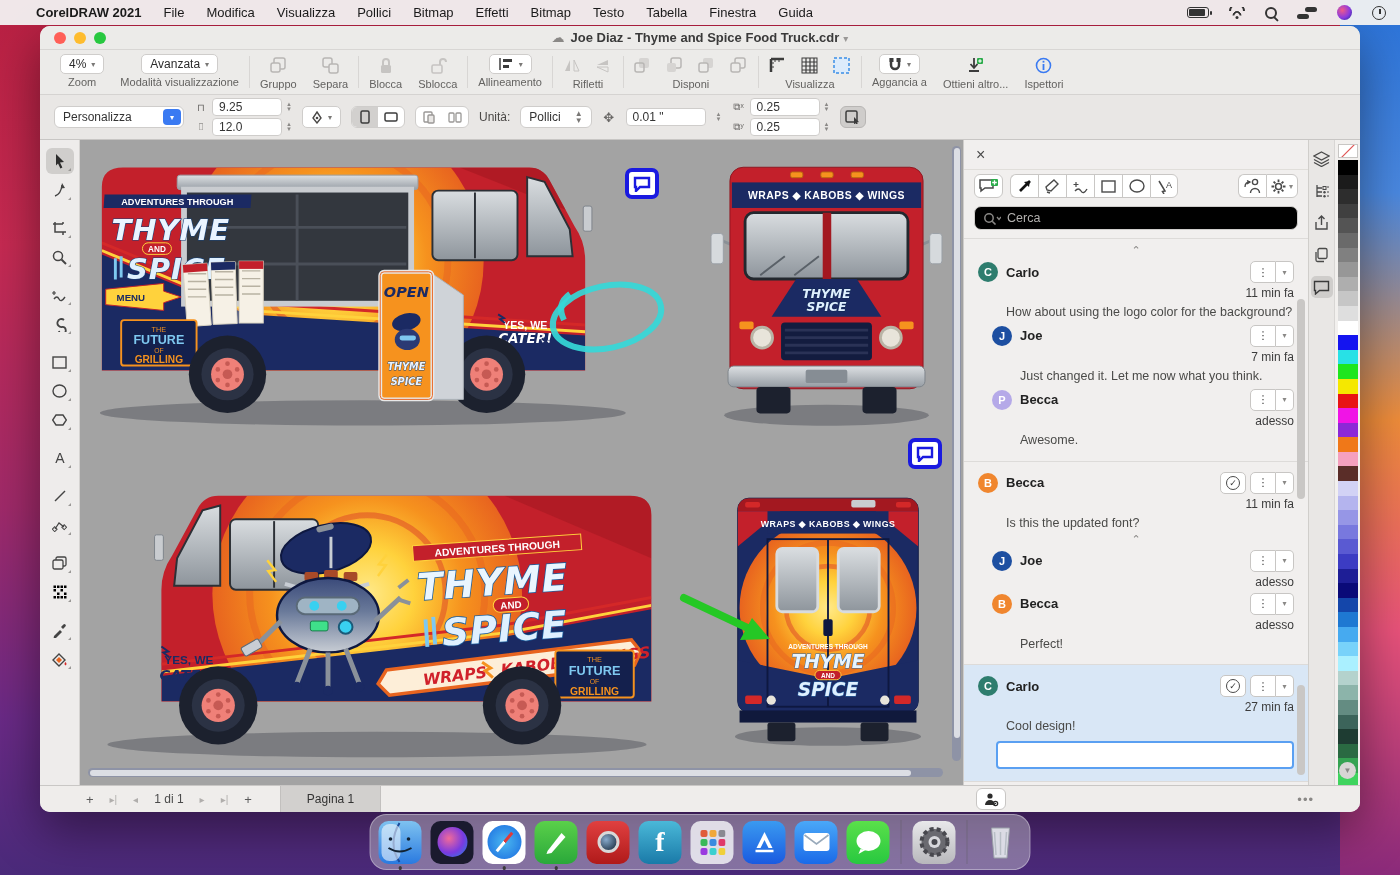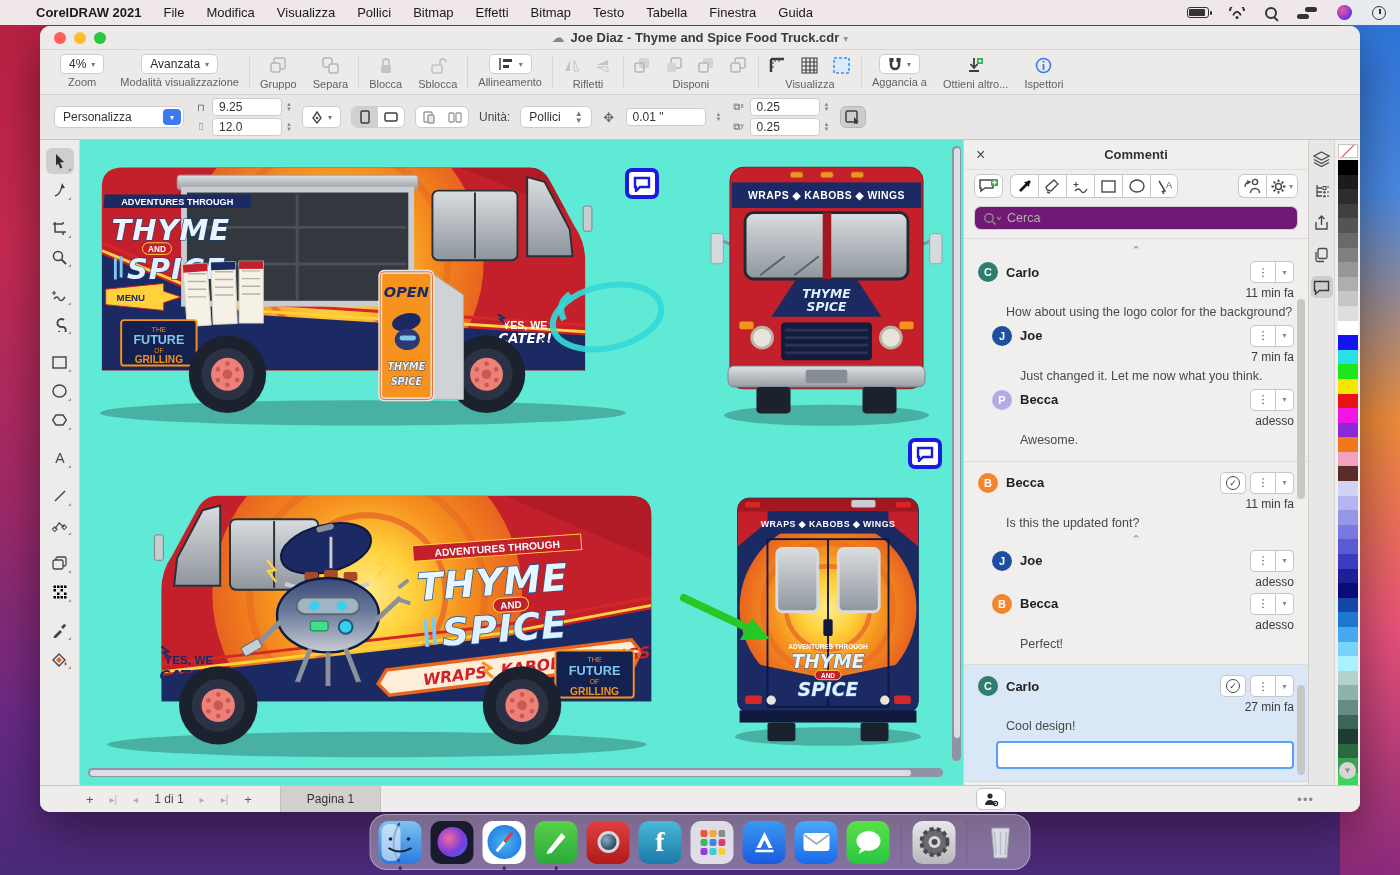--- a/index.html
+++ b/index.html
@@ -75,42 +75,42 @@
   .updn { font-size:8px; color:#7a7876; line-height:7px; display:flex; flex-direction:column; }
   .togglebtn { width:26px; height:22px; background:#cfcdcb; border:1px solid #b8b6b4; border-radius:6px; display:flex; align-items:center; justify-content:center; }
   
   .main { display:flex; height:645px; }
   .toolbox { width:40px; background:#eeeceb; border-right:1px solid #d5d3d1; display:flex; flex-direction:column; align-items:center; padding-top:8px; gap:3px; }
   .tool { width:28px; height:26px; border-radius:6px; display:flex; align-items:center; justify-content:center; position:relative; }
   .tool.sel { background:#d0cecc; }
   .tool svg { display:block; }
   .tool:after { content:""; position:absolute; right:3px; bottom:3px; border-left:3px solid transparent; border-bottom:3px solid #9a9896; }
   .tsep { height:6px; }
-  .canvas { width:883px; position:relative; background:#5eead4; overflow:hidden; }
+  .canvas { width:883px; position:relative; background:#a3a3a3; overflow:hidden; }
   .canvas svg.truck { position:absolute; }
   .ann { position:absolute; }
   .pin { width:34px; height:31px; background:#fff; border:4px solid #1a1ae0; border-radius:7px; display:flex; align-items:center; justify-content:center; }
   .pin svg { display:block; }
   .hscroll { position:absolute; left:8px; bottom:8px; right:20px; height:9px; background:#8e93a6; border-radius:5px; }
   .hscroll i { position:absolute; left:2px; top:1.5px; width:96%; height:6px; background:#dcdee4; border-radius:4px; }
   .vscroll { position:absolute; right:2px; top:6px; bottom:24px; width:9px; background:#8e93a6; border-radius:5px; }
   .vscroll i { position:absolute; top:2px; left:1.5px; height:96%; width:6px; background:#dcdee4; border-radius:4px; }
   
   .comments { width:345px; background:#f1efee; border-left:1px solid #cfcdcb; display:flex; flex-direction:column; position:relative; }
   .c-header { height:30px; display:flex; align-items:center; position:relative; border-bottom:1px solid #e0deda; }
   .c-close { margin-left:12px; font-size:16px; color:#4a4a4a; z-index:2; }
   .c-title { position:absolute; left:0; right:0; text-align:center; font-size:13px; font-weight:bold; color:#333; }
   .c-toolbar { display:flex; align-items:center; padding:4px 10px 6px; gap:4px; }
   .cbtn { height:24px; min-width:28px; background:#fff; border:1px solid #c9c7c5; display:flex; align-items:center; justify-content:center; padding:0 4px; }
   .cbtn:first-child { border-radius:6px 0 0 6px; }
   .cgrp { display:flex; }
   .cgrp .cbtn { border-right-width:0; }
   .cgrp .cbtn:last-child { border-right-width:1px; border-radius:0 6px 6px 0; }
   .cgrp .cbtn:first-child { border-radius:6px 0 0 6px; }
-  .c-search { margin:2px 10px 8px; height:24px; background:#701a75; border:1px solid #cfcdcb; border-radius:7px; display:flex; align-items:center; gap:6px; padding:0 8px; }
+  .c-search { margin:2px 10px 8px; height:24px; background:#000000; border:1px solid #cfcdcb; border-radius:7px; display:flex; align-items:center; gap:6px; padding:0 8px; }
   .c-search .ph { font-size:12.5px; color:#b2b0ae; }
   .c-list { flex:1; overflow:hidden; position:relative; border-top:1px solid #dddbd9; }
   .thread { padding:6px 14px 10px; border-bottom:1px solid #dddbd9; position:relative; }
   .collapse { text-align:center; color:#8a8886; font-size:11px; height:12px; line-height:10px; }
   .c-row { display:flex; align-items:center; margin-top:4px; }
   .avatar { width:20px; height:20px; border-radius:50%; color:#fff; font-size:11px; font-weight:bold; display:flex; align-items:center; justify-content:center; flex:0 0 20px; }
   .c-name { font-size:13px; font-weight:bold; color:#222; margin-left:8px; flex:1; }
   .kebab { display:flex; height:22px; }
   .kb { background:#fff; border:1px solid #c8c6c4; display:flex; align-items:center; justify-content:center; font-size:11px; color:#3a3a3a; }
   .kb.dots { width:26px; border-radius:5px 0 0 5px; gap:2px; }
@@ -919,21 +919,20 @@
           <i></i>
         </div>
       <div class="vscroll">
           <i></i>
         </div>
     </div>
 
     <div class="comments">
       <div class="c-header">
         <span class="c-close">×</span>
-        <span class="c-title">Commenti</span>
       </div>
       <div class="c-toolbar">
         <div class="cbtn" style="border-radius:6px;margin-right:3px">
           <svg width="19" height="16">
               <path d="M1 2 h13 v8 h-8 l-4 3 v-3 h-1 z" fill="none" stroke="#4a4a4a" stroke-width="1.5"></path>
               <rect x="12" y="1" width="7" height="7" rx="1" fill="#2bab4a"></rect>
               <path d="M15.5 2.2 v4.6 M13.2 4.5 h4.6" stroke="#fff" stroke-width="1.3"></path>
             </svg>
         </div>
         <div class="cgrp">

